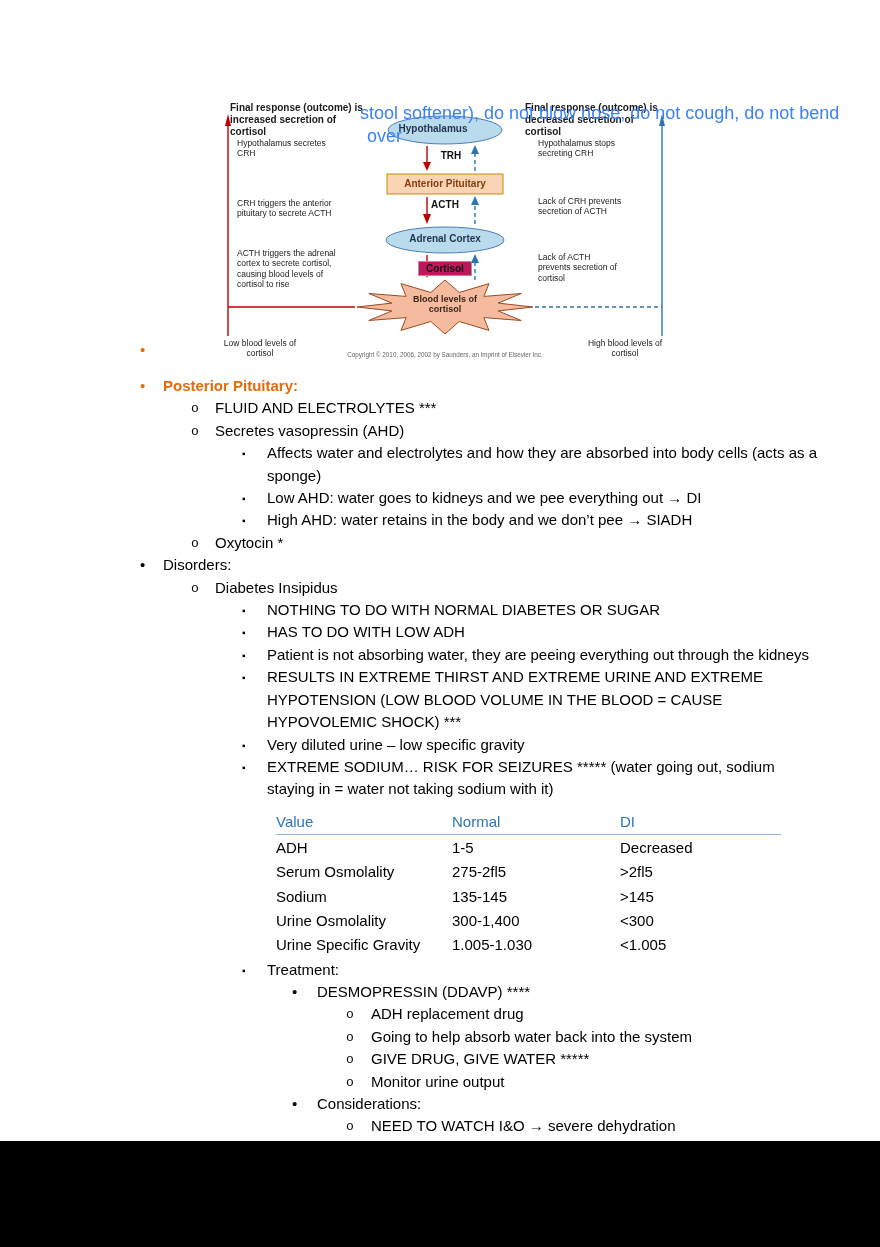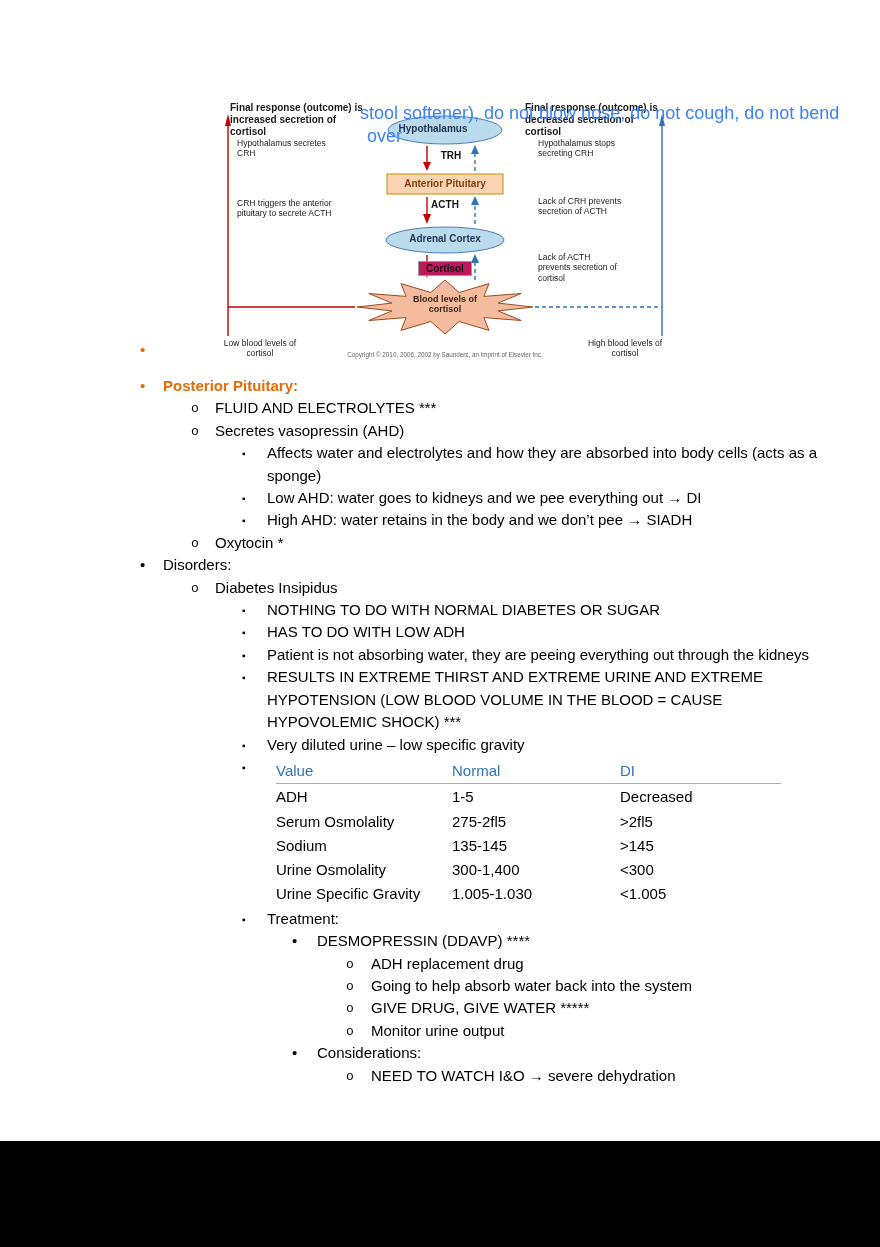--- a/index.html
+++ b/index.html
@@ -38,21 +38,21 @@
   .item .marker { position:absolute; top:0; }
   .l1 { padding-left:163px; } .l1 > .marker { left:140px; }
   .l2 { padding-left:215px; } .l2 > .marker { left:191px; font-family:"Liberation Mono", monospace; font-size:13px; top:1px; }
   .l3 { padding-left:267px; padding-right:58px; } .l3 > .marker { left:242px; font-size:10px; top:1px; }
   .l4 { padding-left:317px; } .l4 > .marker { left:292px; }
   .l5 { padding-left:371px; } .l5 > .marker { left:346px; font-family:"Liberation Mono", monospace; font-size:13px; top:1px; }
   .orange > .marker, .orange > .txt { color:var(--accent-orange); }
   .orange > .txt { font-weight:bold; }
 
   
-  .di-table { margin:4px 0 2px 276px; width:505px; display:grid;
+  .di-table { margin:10px 0 2px 276px; width:505px; display:grid;
               grid-template-columns:176px 168px 161px; grid-auto-rows:24.3px; }
   .di-table .th { color:var(--table-header-blue); border-bottom:1px solid #8eb4dc; }
   .di-table .td { color:#000; padding-top:2px; }
 
   
   .bottom-bar { position:absolute; left:0; top:1141px; width:880px; height:106px;
                 background:var(--footer-black); z-index:10; }
 </style>
 </head>
 <body>
@@ -89,20 +89,21 @@
     <ellipse class="ellipse" cx="220" cy="140" rx="59" ry="13"></ellipse>
     <polygon class="burst" points="308,207 273.1,210.9 296.2,220.5 258.9,217.6 264,230.4 234.2,221.5 220,234 205.8,221.5 176,230.4 181.1,217.6 143.8,220.5 166.9,210.9 132,207 166.9,203.1 143.8,193.5 181.1,196.4 176,183.6 205.8,192.5 220,180 234.2,192.5 264,183.6 258.9,196.4 296.2,193.5 273.1,203.1"></polygon>
   </svg>
 
   <div class="dlabel bold" style="left:5px; top:2px; width:136px;">Final response (outcome) is increased secretion of cortisol</div>
   <div class="dlabel bold" style="left:300px; top:2px; width:136px;">Final response (outcome) is decreased secretion of cortisol</div>
   <div class="dlabel" style="left:12px; top:38px; width:100px;">Hypothalamus secretes CRH</div>
   <div class="dlabel" style="left:313px; top:38px; width:90px;">Hypothalamus stops secreting CRH</div>
   <div class="dlabel" style="left:12px; top:98px; width:110px;">CRH triggers the anterior pituitary to secrete ACTH</div>
   <div class="dlabel" style="left:313px; top:96px; width:85px;">Lack of CRH prevents secretion of ACTH</div>
+  <div class="dlabel" style="left:12px; top:148px; width:112px;">ACTH triggers the adrenal cortex to secrete cortisol, causing blood levels of cortisol to rise</div>
   <div class="dlabel" style="left:313px; top:152px; width:85px;">Lack of ACTH prevents secretion of cortisol</div>
   <div class="dlabel center" style="left:-10px; top:238px; width:90px;">Low blood levels of cortisol</div>
   <div class="dlabel center" style="left:355px; top:238px; width:90px;">High blood levels of cortisol</div>
 
   <div class="node-label" style="left:151px; top:23px; width:114px;">Hypothalamus</div>
   <div class="node-label" style="left:206px; top:50px; width:40px; color:#111;">TRH</div>
   <div class="node-label" style="left:162px; top:78px; width:116px; color:#843c0c;">Anterior Pituitary</div>
   <div class="node-label" style="left:198px; top:99px; width:44px; color:#111;">ACTH</div>
   <div class="node-label" style="left:161px; top:133px; width:118px;">Adrenal Cortex</div>
   <div class="node-label cortisol-label" style="left:193px; top:161px; width:54px;">Cortisol</div>
@@ -166,20 +167,21 @@
   <div class="item l3">
     <span class="marker">▪</span>
     <span class="txt">RESULTS IN EXTREME THIRST AND EXTREME URINE AND EXTREME HYPOTENSION (LOW BLOOD VOLUME IN THE BLOOD = CAUSE HYPOVOLEMIC SHOCK) ***</span>
   </div>
   <div class="item l3">
     <span class="marker">▪</span>
     <span class="txt">Very diluted urine – low specific gravity</span>
   </div>
   <div class="item l3">
     <span class="marker">▪</span>
+    <span class="txt">EXTREME SODIUM… RISK FOR SEIZURES ***** (water going out, sodium staying in = water not taking sodium with it)</span>
   </div>
 
   <div class="di-table">
     <div class="th">Value</div>
     <div class="th">Normal</div>
     <div class="th">DI</div>
 
     <div class="td">ADH</div>
     <div class="td">1-5</div>
     <div class="td">Decreased</div>

